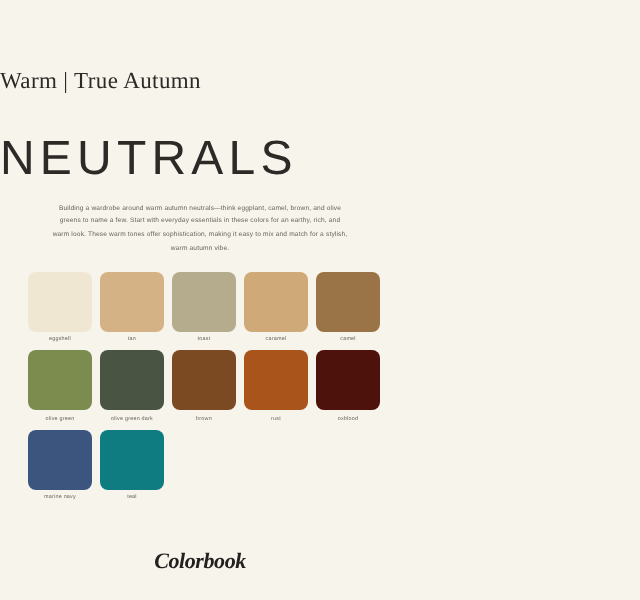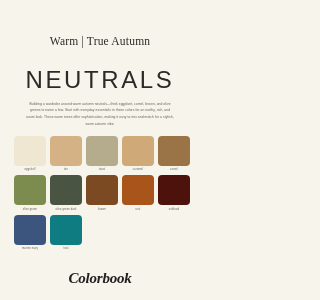--- a/index.html
+++ b/index.html
@@ -18,21 +18,20 @@
     position: relative;
     width: 200px;
     height: 300px;
     background: #F7F4EC;
     box-sizing: border-box;
   }
 
   
   .header {
     padding-top: 36px;
-    text-align: center;
   }
   .eyebrow {
     font-family: "Liberation Serif", serif;
     font-size: 11.5px;
     letter-spacing: 0.2px;
     color: #2b2a27;
     line-height: 1;
     white-space: nowrap;
   }
   .headline {
@@ -94,21 +93,21 @@
     position: absolute;
     left: 0;
     right: 0;
     bottom: 13px;
     text-align: center;
   }
   .logo {
     font-family: "Liberation Serif", serif;
     font-style: italic;
     font-weight: 700;
-    font-size: 15px;
+    font-size: 11px;
     color: #23211f;
     letter-spacing: -0.2px;
   }
 </style>
 </head>
 <body>
 
 <div class="page">
 
   <div class="header">

